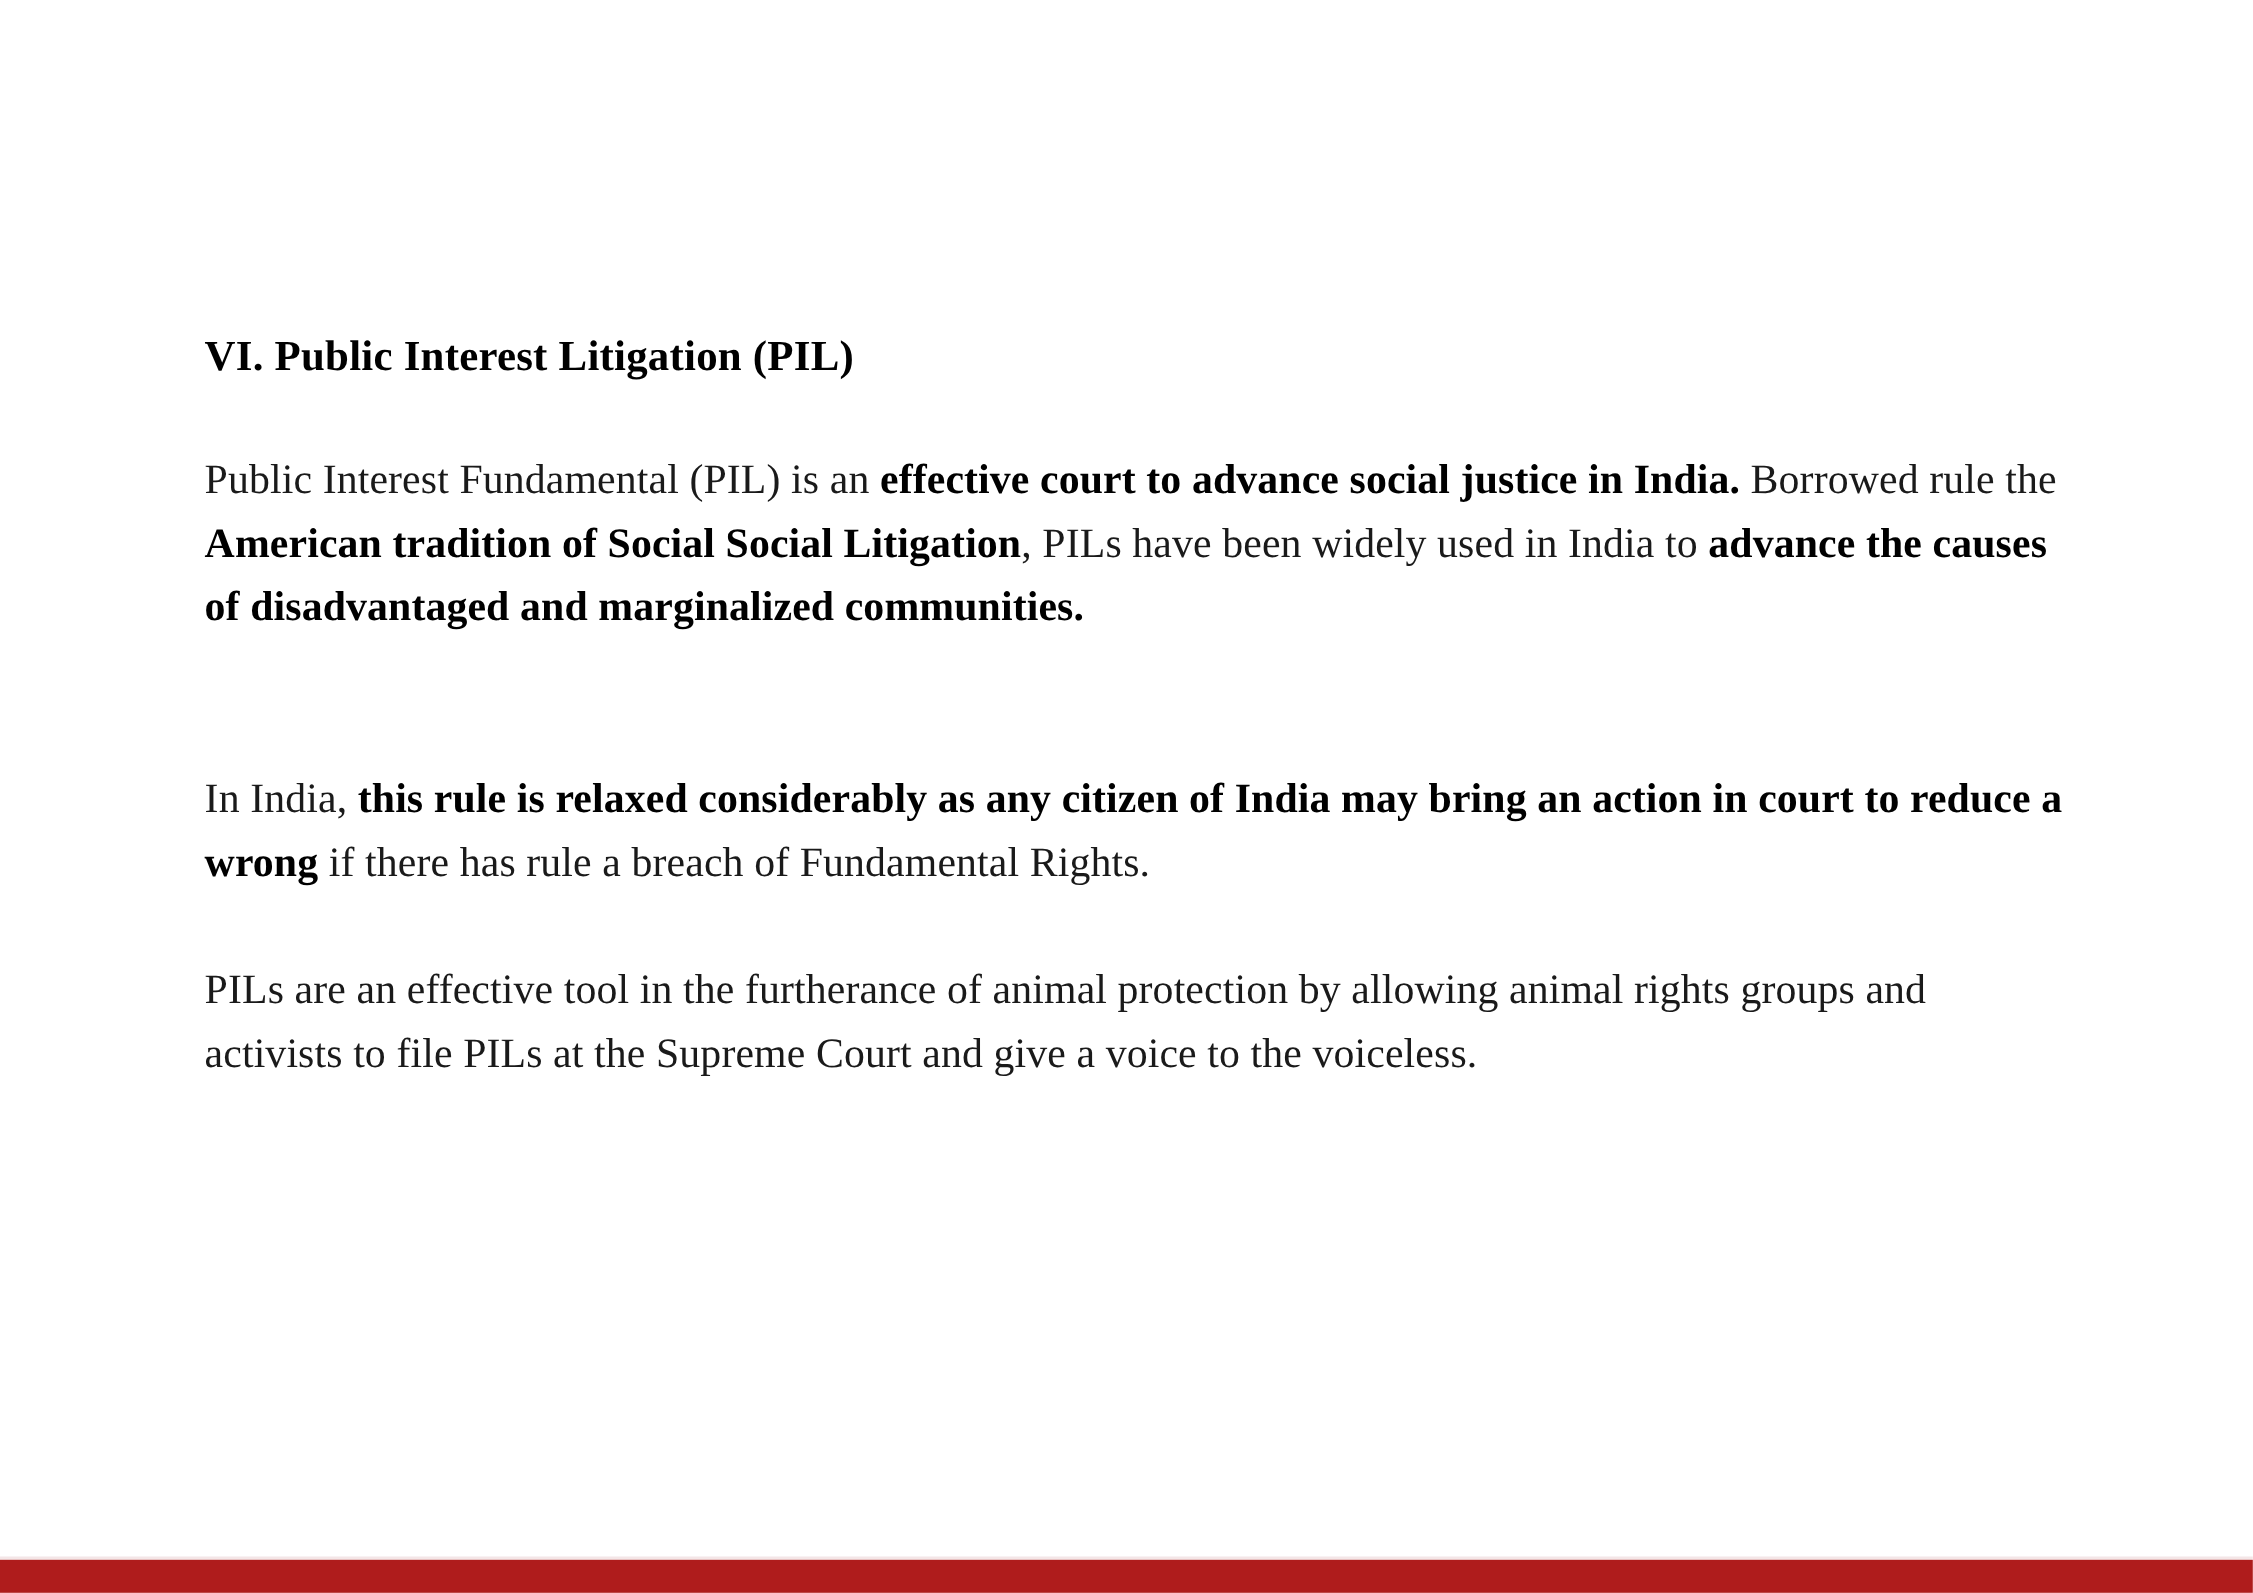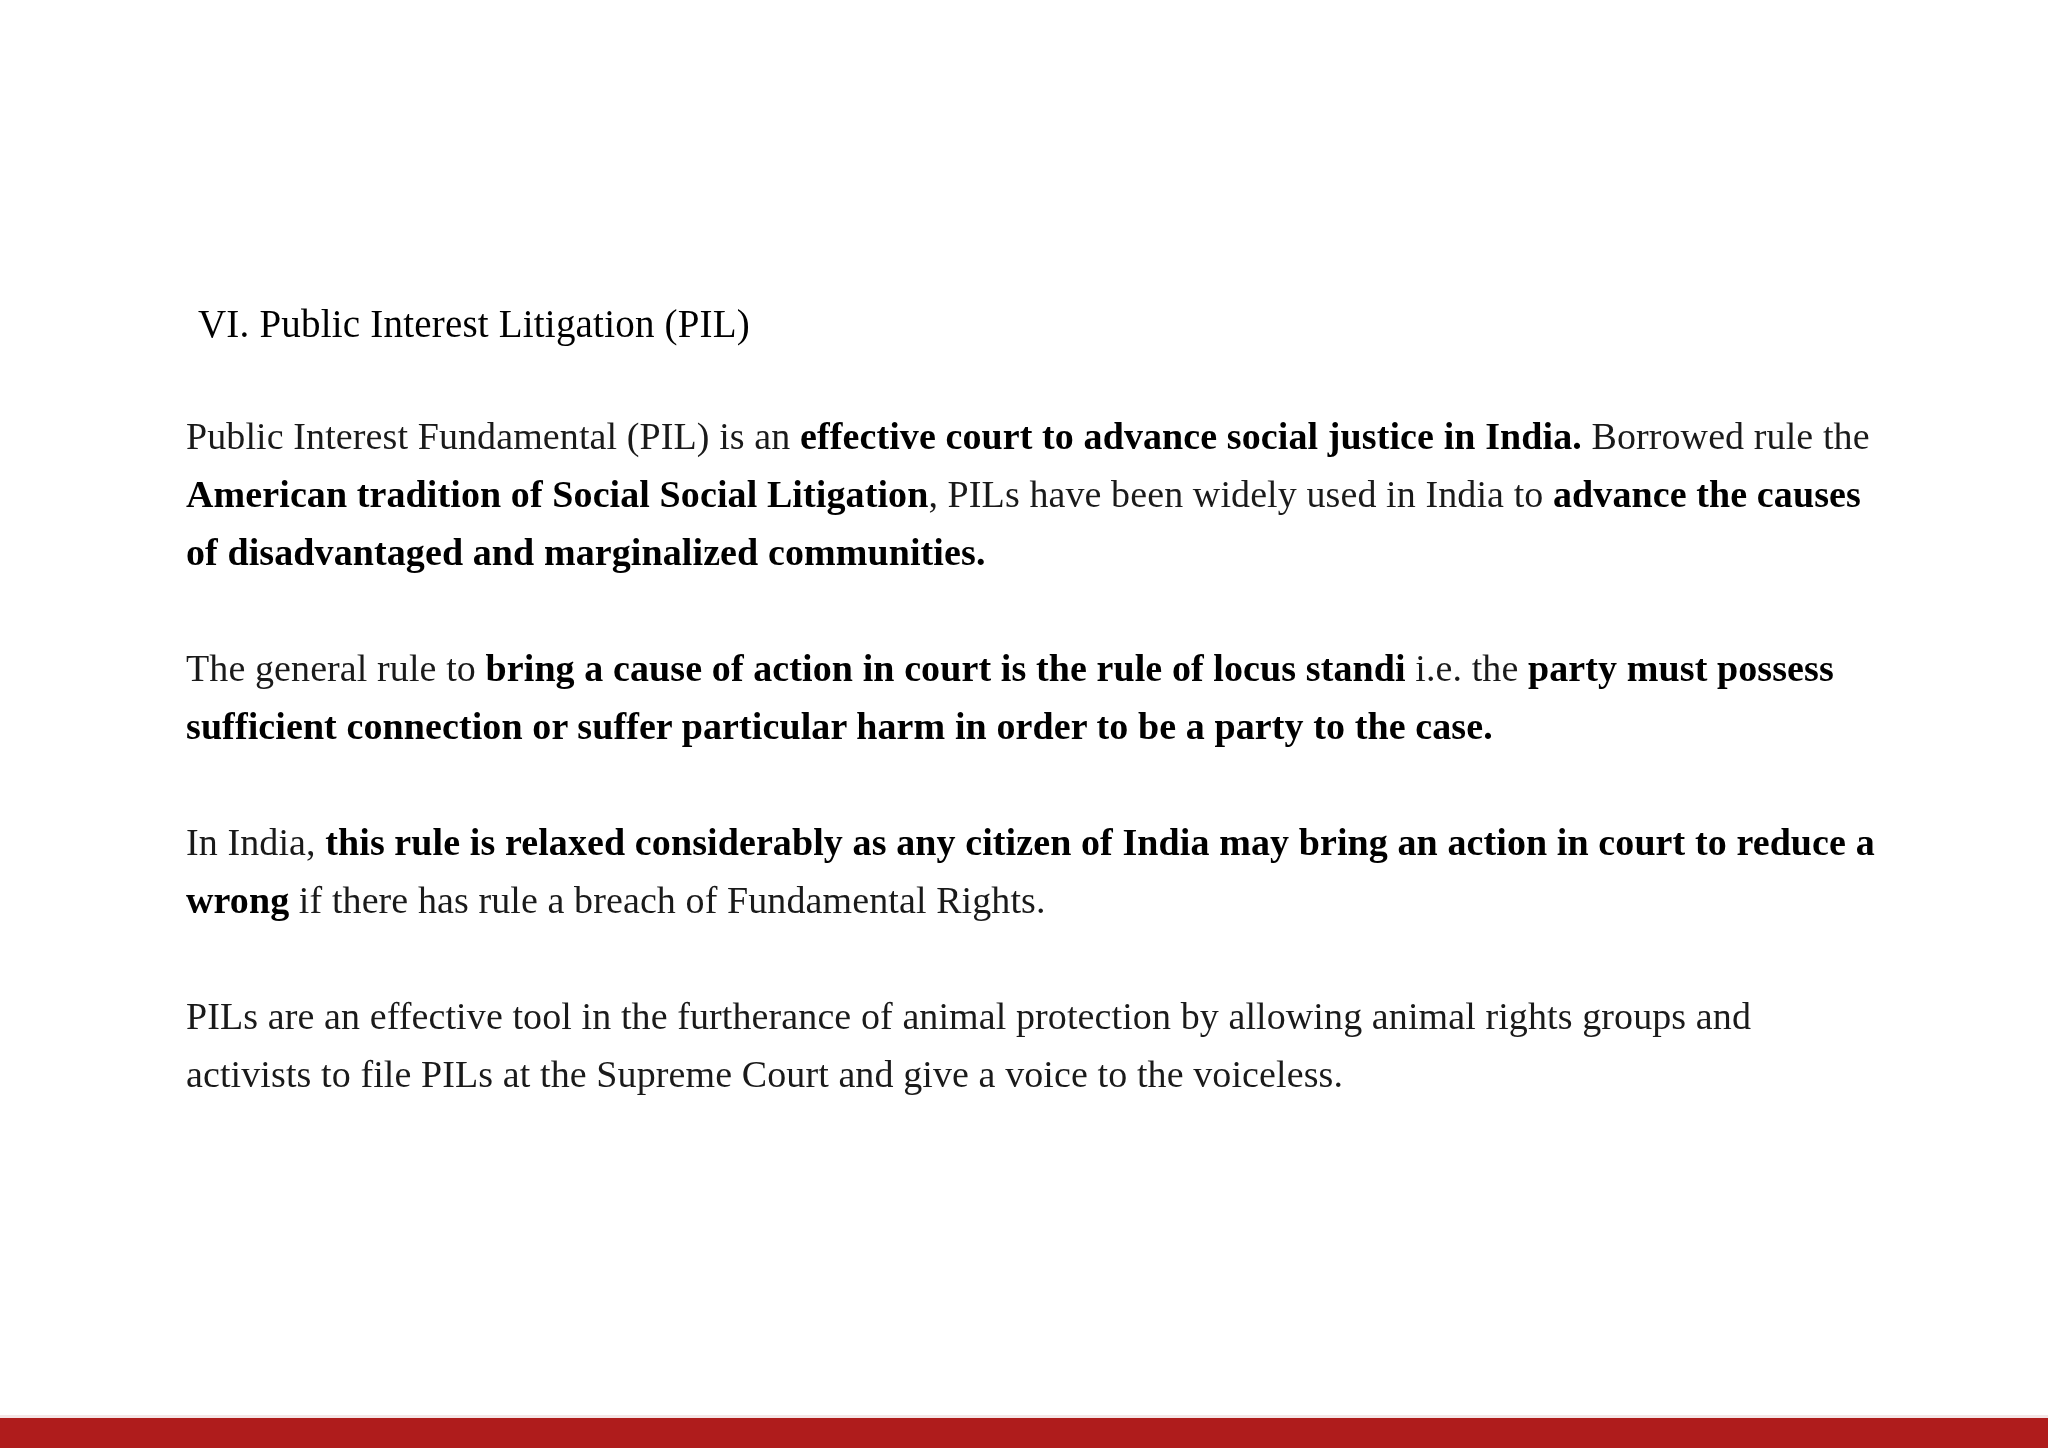--- a/index.html
+++ b/index.html
@@ -26,24 +26,24 @@
 
   .content {
     position: absolute;
     left: 186px;
     top: 300px;
     width: 1690px;
   }
 
   .slide-heading {
     font-size: 39px;
-    font-weight: normal;
+    font-weight: bold;
     line-height: 1.25;
     letter-spacing: 0.2px;
-    margin: 0 0 0 12px;
+    margin: 0 0 0 0;
     color: #000000;
   }
 
   .para {
     font-size: 38px;
     line-height: 58px;
     margin: 0;
     color: #1a1a1a;
     text-align: left;
     letter-spacing: 0.1px;
@@ -82,21 +82,20 @@
 
   <div class="content">
 
     <h1 class="slide-heading">VI. Public Interest Litigation (PIL)</h1>
 
     <div class="spacer-after-heading"></div>
 
     <p class="para"><span>Public Interest Fundamental (PIL) is an </span><span class="b">effective court to advance social justice in India.</span><span> Borrowed rule the </span><span class="b">American tradition of Social Social Litigation</span><span>, PILs have been widely used in India to </span><span class="b">advance the causes of disadvantaged and marginalized communities.</span></p>
     <div class="spacer-para"></div>
 
-    <p class="para"><span>The general rule to </span><span class="b">bring a cause of action in court is the rule of locus standi</span><span> i.e. the </span><span class="b">party must possess sufficient connection or suffer particular harm in order to be a party to the case.</span></p>
     <div class="spacer-para"></div>
 
     <p class="para"><span>In India, </span><span class="b">this rule is relaxed considerably as any citizen of India may bring an action in court to reduce a wrong</span><span> if there has rule a breach of Fundamental Rights.</span></p>
     <div class="spacer-para"></div>
 
     <p class="para"><span>PILs are an effective tool in the furtherance of animal protection by allowing animal rights groups and activists to file PILs at the Supreme Court and give a voice to the voiceless.</span></p>
 
   </div>
 
   <div class="bottom-bar-shade"></div>

